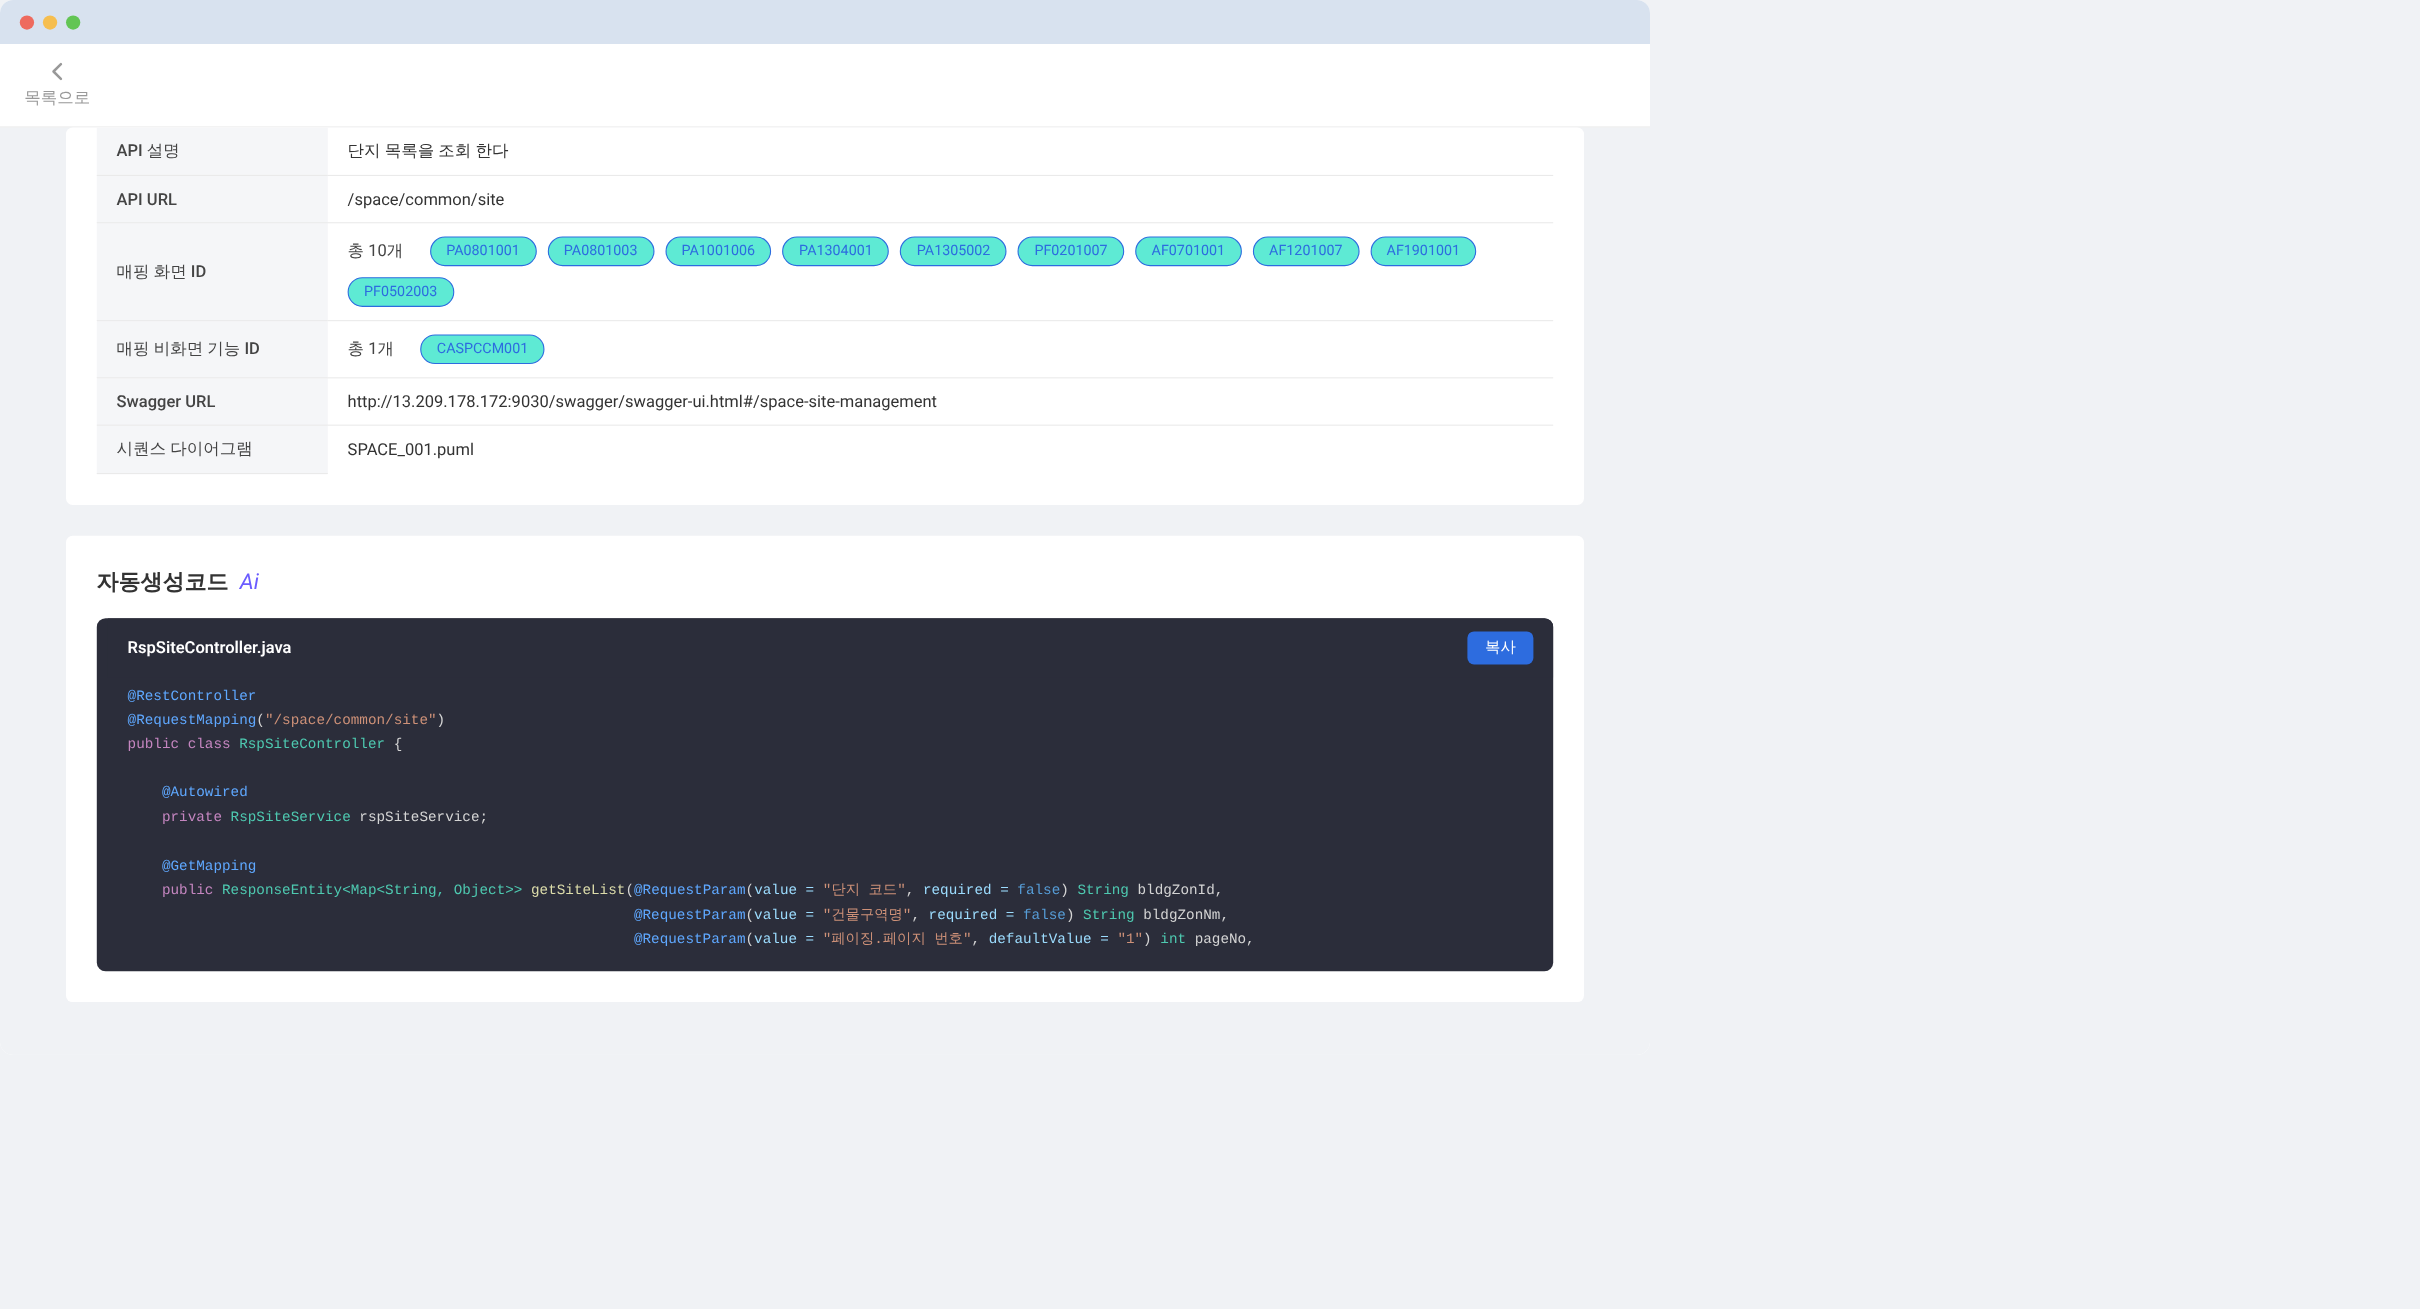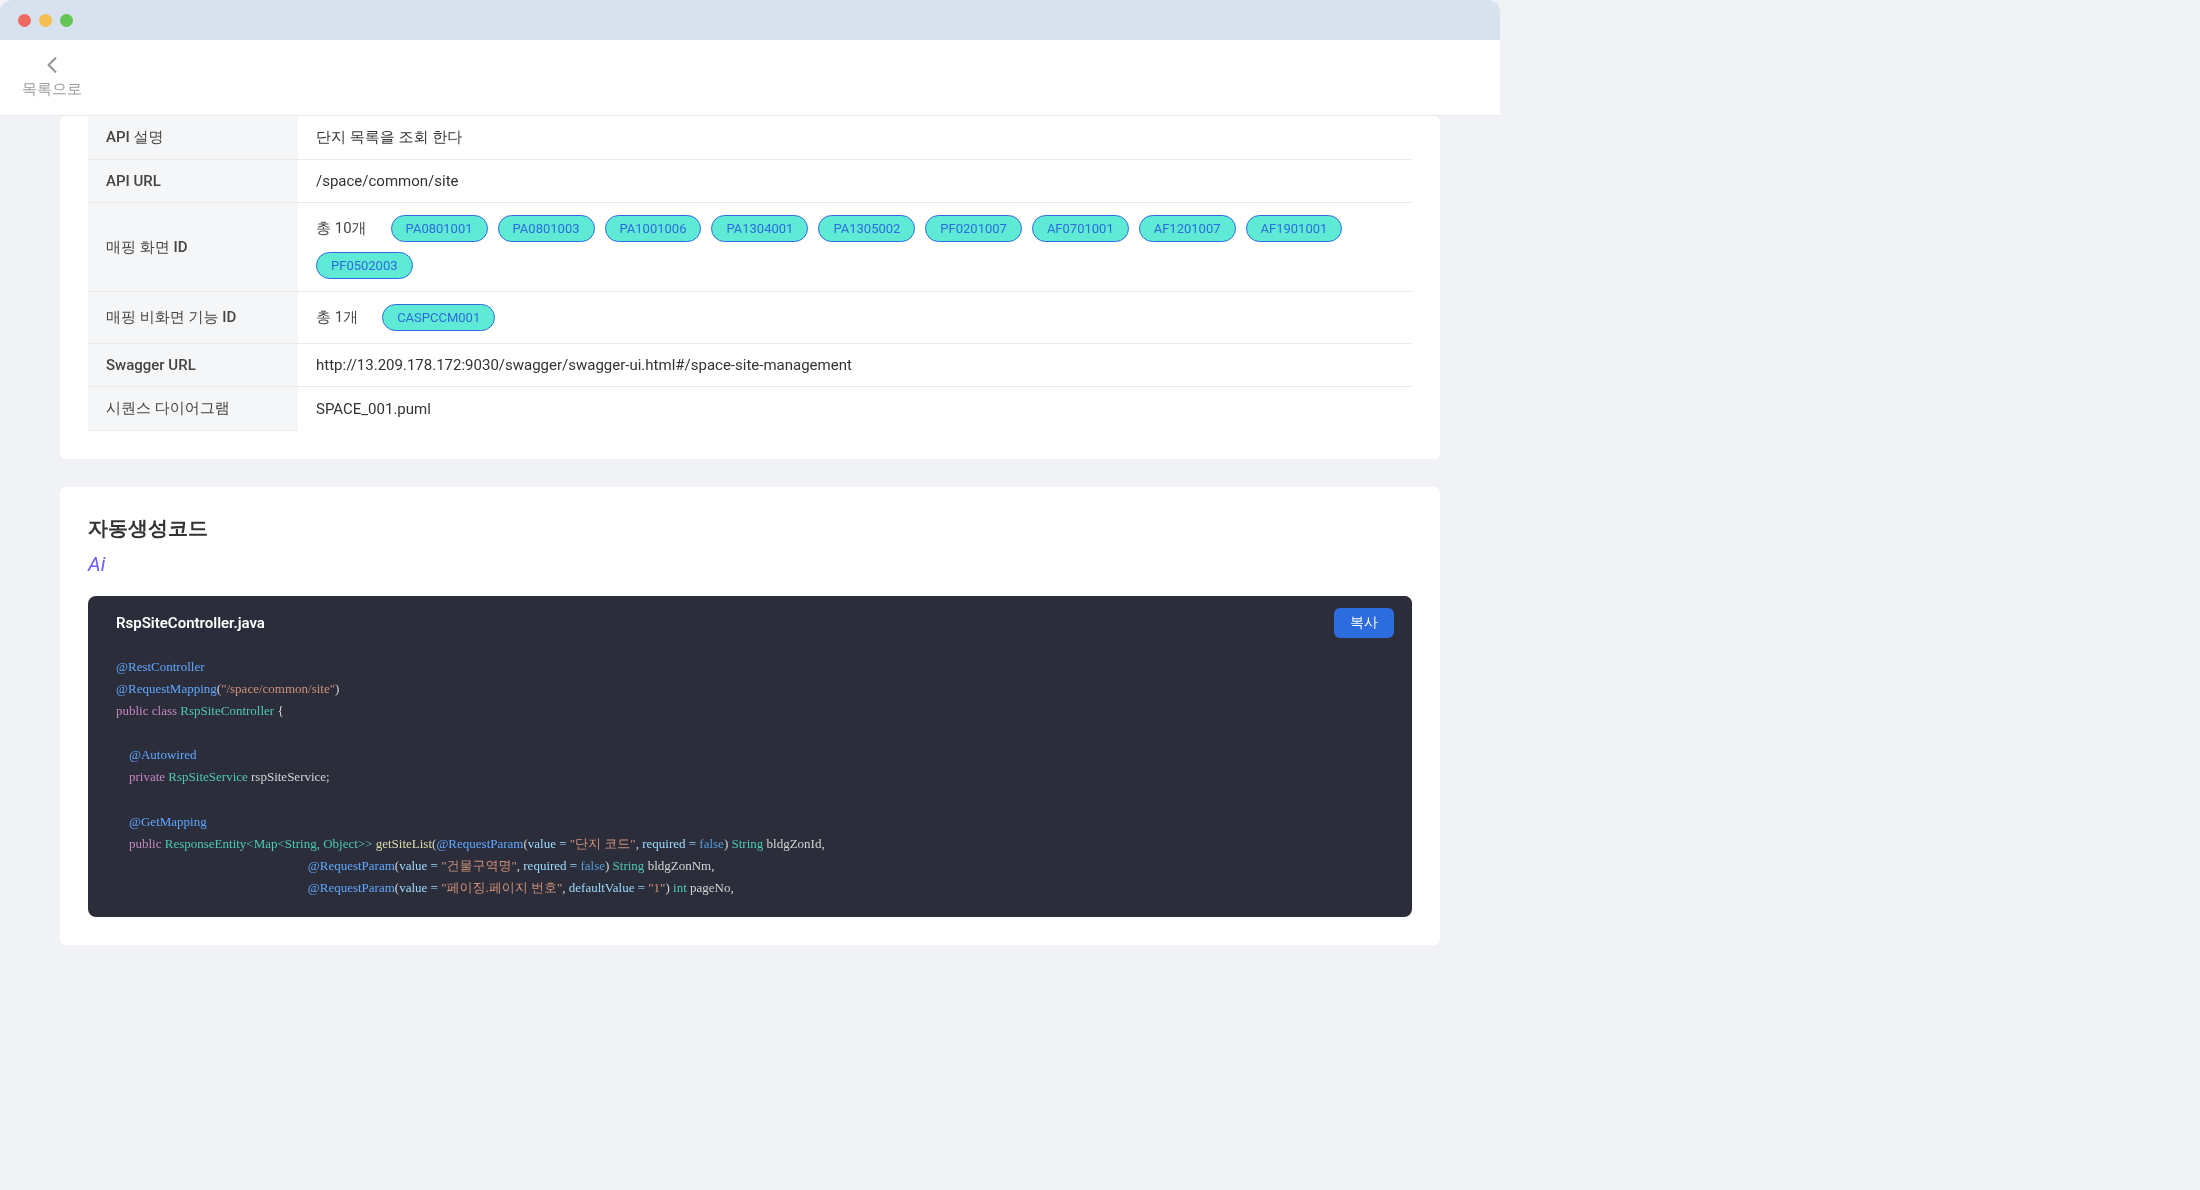--- a/index.html
+++ b/index.html
@@ -82,21 +82,20 @@
       cursor: pointer;
       background: #5eead4;
     }
     .link-cell { color: #2d6cdf; cursor: pointer; }
     .code-card { padding: 28px; }
     .code-header {
       display: flex;
       align-items: baseline;
       gap: 10px;
       margin-bottom: 20px;
-      flex-direction: column;
     }
     .code-title { font-size: 20px; font-weight: 700; color: #333; }
     .ai-badge { font-size: 20px; font-weight: 400; color: #6b5cff; font-style: italic; }
     .code-block {
       background: #2b2d3a;
       border-radius: 8px;
       overflow: hidden;
       padding-left: 10px;
     }
     .code-block-header {
@@ -111,21 +110,21 @@
       background: #2d6cdf;
       color: #fff;
       border: none;
       border-radius: 6px;
       padding: 6px 16px;
       font-size: 14px;
       cursor: pointer;
     }
     .code-body {
       padding: 6px 18px 18px 18px;
-      font-family: Liberation Serif, serif;
+      font-family: Liberation Mono, monospace;
       font-size: 13px;
       line-height: 1.7;
       color: #d4d4d4;
       white-space: pre;
       overflow-x: auto;
     }
     .tok-ann { color: #5fa8ff; }
     .tok-kw { color: #c586c0; }
     .tok-str { color: #ce9178; }
     .tok-type { color: #4ec9b0; }

